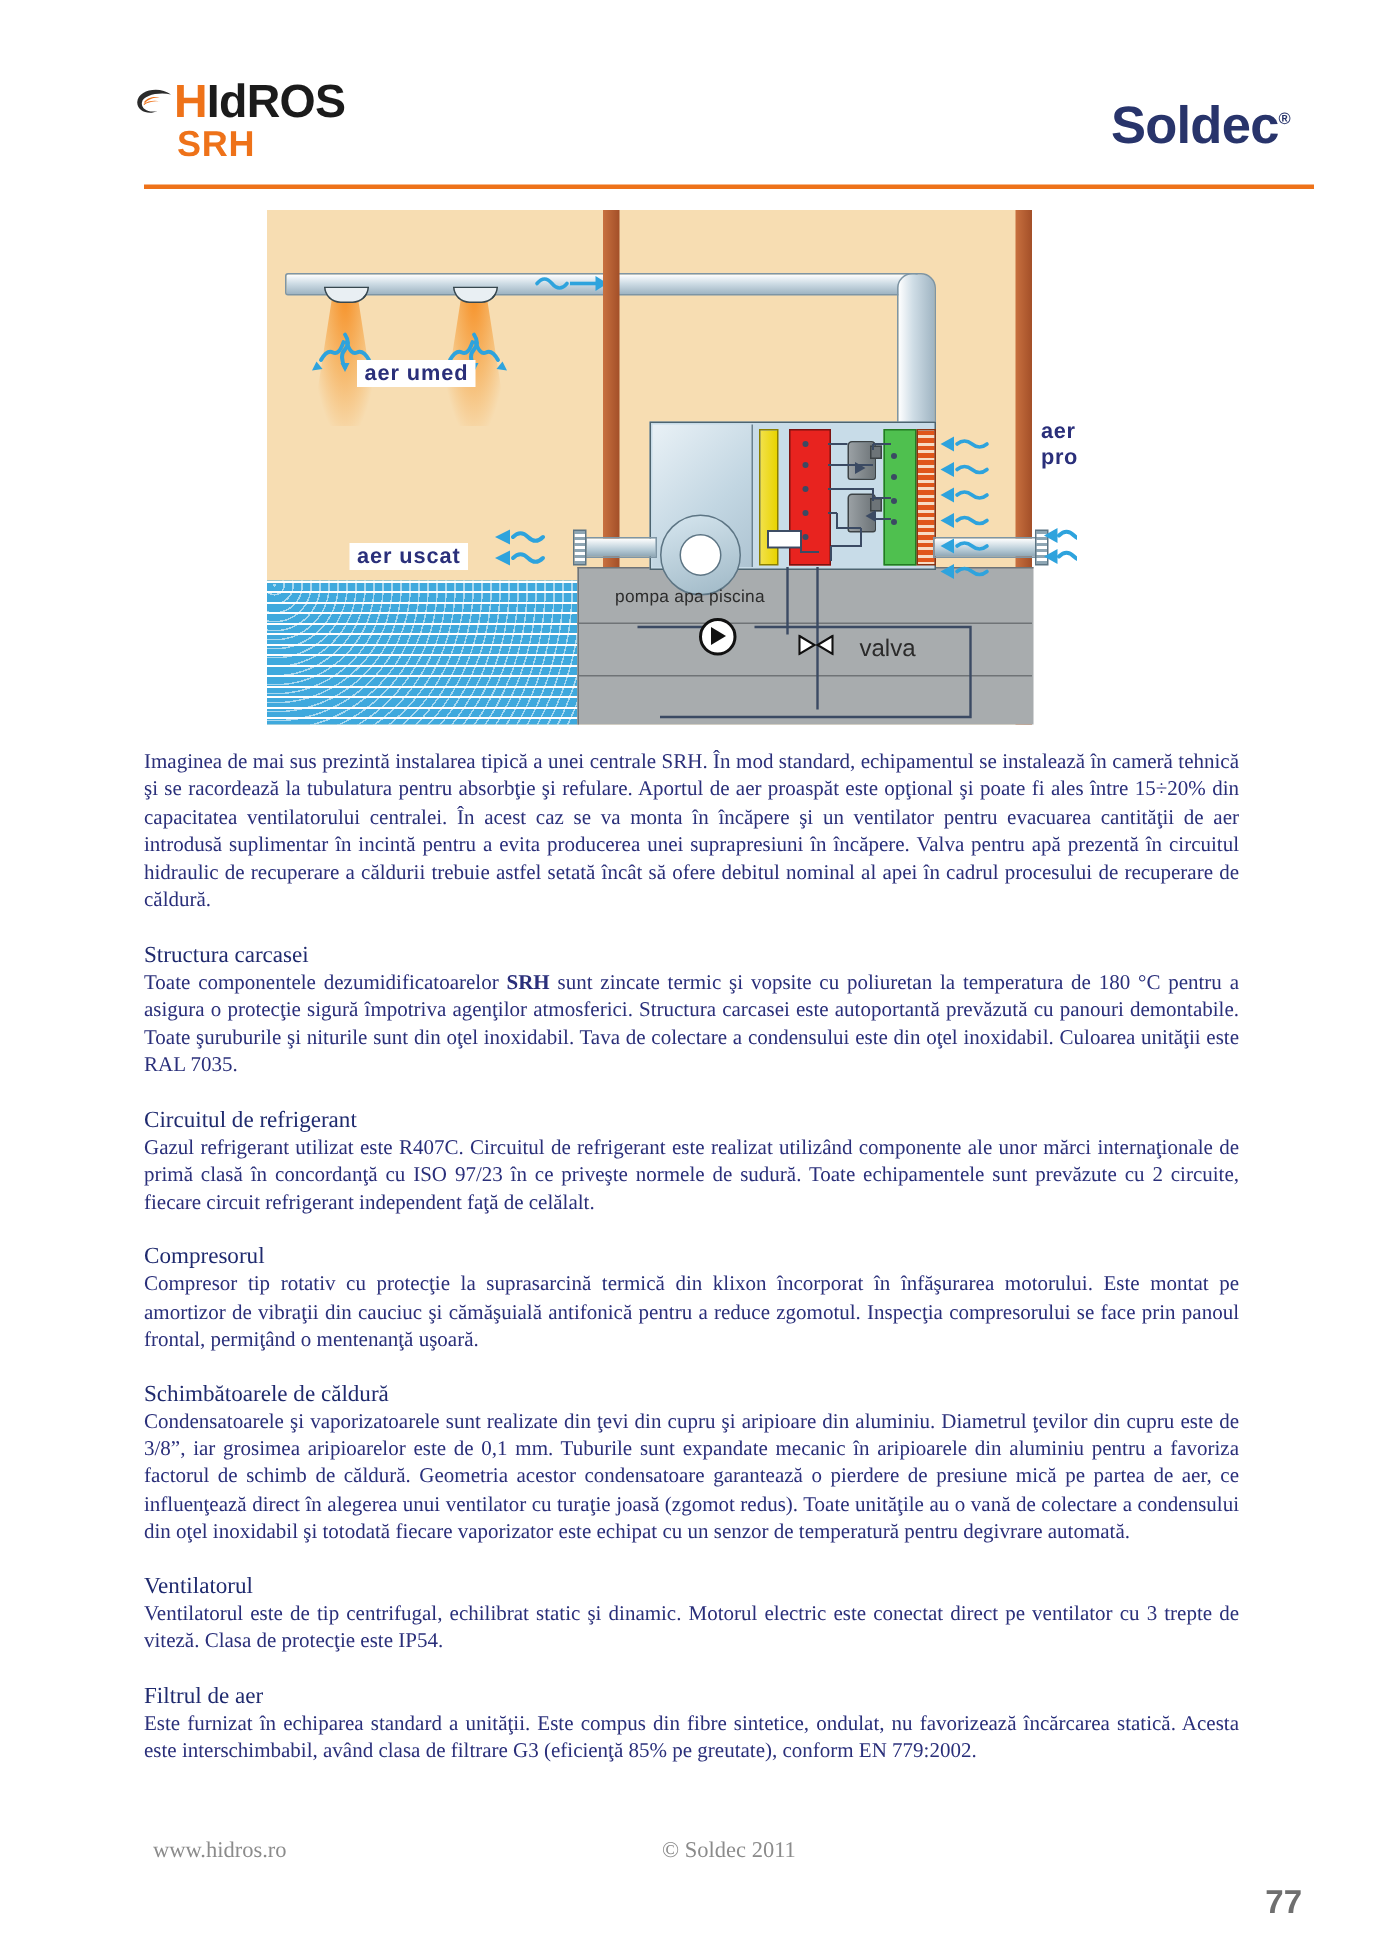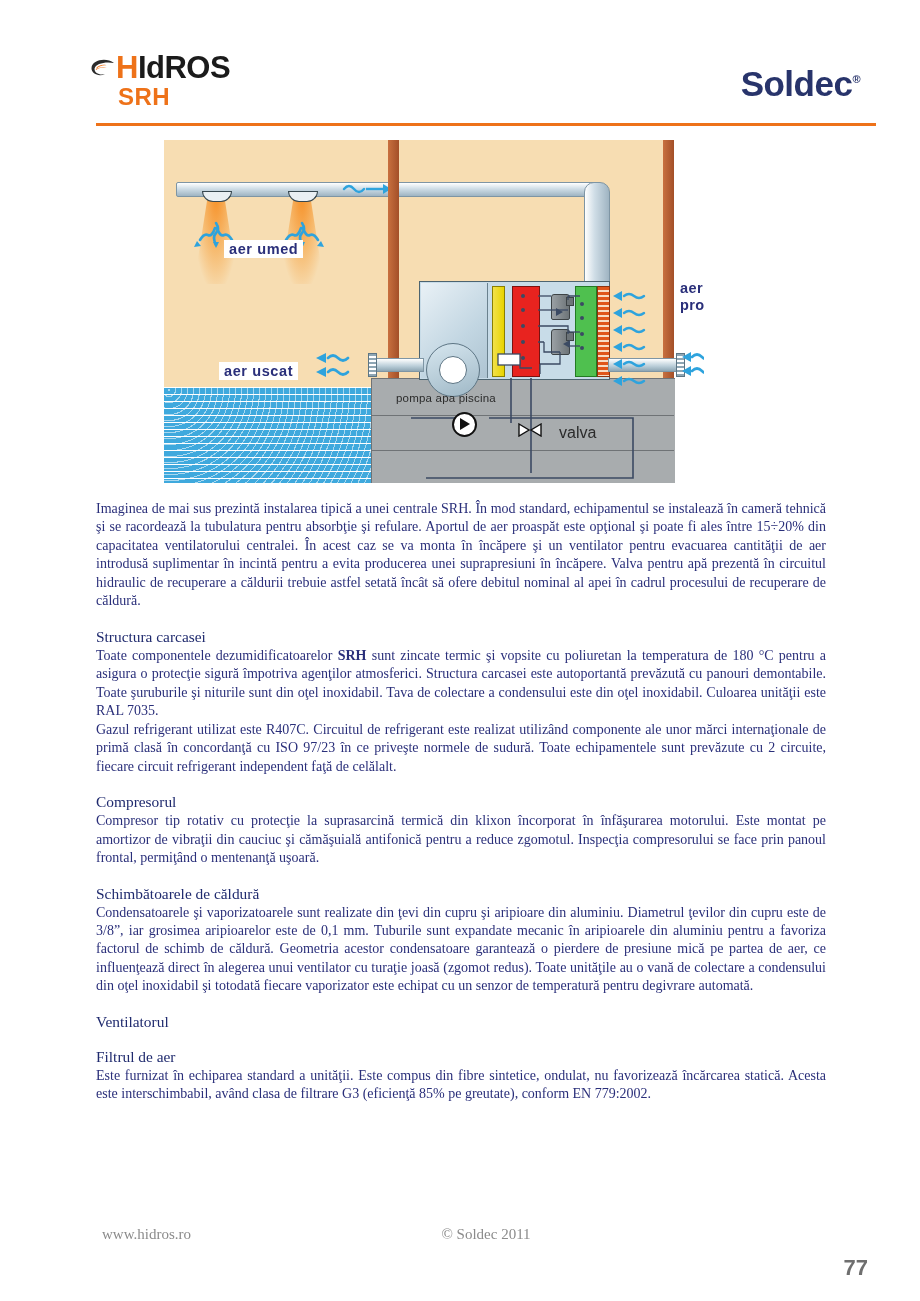--- a/index.html
+++ b/index.html
@@ -80,21 +80,21 @@
     left: 96px;
     top: 123px;
     width: 780px;
     height: 3px;
     background: #ee7219;
   }
 
   
   .figure {
     position: absolute;
-    left: 164px;
+    left: 178px;
     top: 140px;
     width: 540px;
     height: 343px;
   }
   .fig-inner {
     position: absolute;
     inset: 0;
     background: #ffffff;
     overflow: hidden;
   }
@@ -619,29 +619,31 @@
     </div>
   </div>
 
   <div class="content">
 
     <p class="body intro">Imaginea de mai sus prezintă instalarea tipică a unei centrale SRH. În mod standard, echipamentul se instalează în cameră tehnică şi se racordează la tubulatura pentru absorbţie şi refulare. Aportul de aer proaspăt este opţional şi poate fi ales între 15÷20% din capacitatea ventilatorului centralei. În acest caz se va monta în încăpere şi un ventilator pentru evacuarea cantităţii de aer introdusă suplimentar în incintă pentru a evita producerea unei suprapresiuni în încăpere. Valva pentru apă prezentă în circuitul hidraulic de recuperare a căldurii trebuie astfel setată încât să ofere debitul nominal al apei în cadrul procesului de recuperare de căldură.</p>
 
     <h3 class="sec">Structura carcasei</h3>
     <p class="body"><span>Toate componentele dezumidificatoarelor </span><b>SRH</b><span> sunt zincate termic şi vopsite cu poliuretan la temperatura de 180 °C pentru a asigura o protecţie sigură împotriva agenţilor atmosferici. Structura carcasei este autoportantă prevăzută cu panouri demontabile. Toate şuruburile şi niturile sunt din oţel inoxidabil. Tava de colectare a condensului este din oţel inoxidabil. Culoarea unităţii este RAL 7035.</span></p>
 
+    <h3 class="sec">Circuitul de refrigerant</h3>
     <p class="body">Gazul refrigerant utilizat este R407C. Circuitul de refrigerant este realizat utilizând componente ale unor mărci internaţionale de primă clasă în concordanţă cu ISO 97/23 în ce priveşte normele de sudură. Toate echipamentele sunt prevăzute cu 2 circuite, fiecare circuit refrigerant independent faţă de celălalt.</p>
 
     <h3 class="sec">Compresorul</h3>
     <p class="body">Compresor tip rotativ cu protecţie la suprasarcină termică din klixon încorporat în înfăşurarea motorului. Este montat pe amortizor de vibraţii din cauciuc şi cămăşuială antifonică pentru a reduce zgomotul. Inspecţia compresorului se face prin panoul frontal, permiţând o mentenanţă uşoară.</p>
 
     <h3 class="sec">Schimbătoarele de căldură</h3>
     <p class="body">Condensatoarele şi vaporizatoarele sunt realizate din ţevi din cupru şi aripioare din aluminiu. Diametrul ţevilor din cupru este de 3/8”, iar grosimea aripioarelor este de 0,1 mm. Tuburile sunt expandate mecanic în aripioarele din aluminiu pentru a favoriza factorul de schimb de căldură. Geometria acestor condensatoare garantează o pierdere de presiune mică pe partea de aer, ce influenţează direct în alegerea unui ventilator cu turaţie joasă (zgomot redus). Toate unităţile au o vană de colectare a condensului din oţel inoxidabil şi totodată fiecare vaporizator este echipat cu un senzor de temperatură pentru degivrare automată.</p>
 
     <h3 class="sec">Ventilatorul</h3>
+    <p class="body">Ventilatorul este de tip centrifugal, echilibrat static şi dinamic. Motorul electric este conectat direct pe ventilator cu 3 trepte de viteză. Clasa de protecţie este IP54.</p>
 
     <h3 class="sec">Filtrul de aer</h3>
     <p class="body">Este furnizat în echiparea standard a unităţii. Este compus din fibre sintetice, ondulat, nu favorizează încărcarea statică. Acesta este interschimbabil, având clasa de filtrare G3 (eficienţă 85% pe greutate), conform EN 779:2002.</p>
 
   </div>
 
   <div class="footer">
     <div class="f-mid">© Soldec 2011</div>
     <div class="f-left">www.hidros.ro</div>
     <div class="f-right">77</div>

